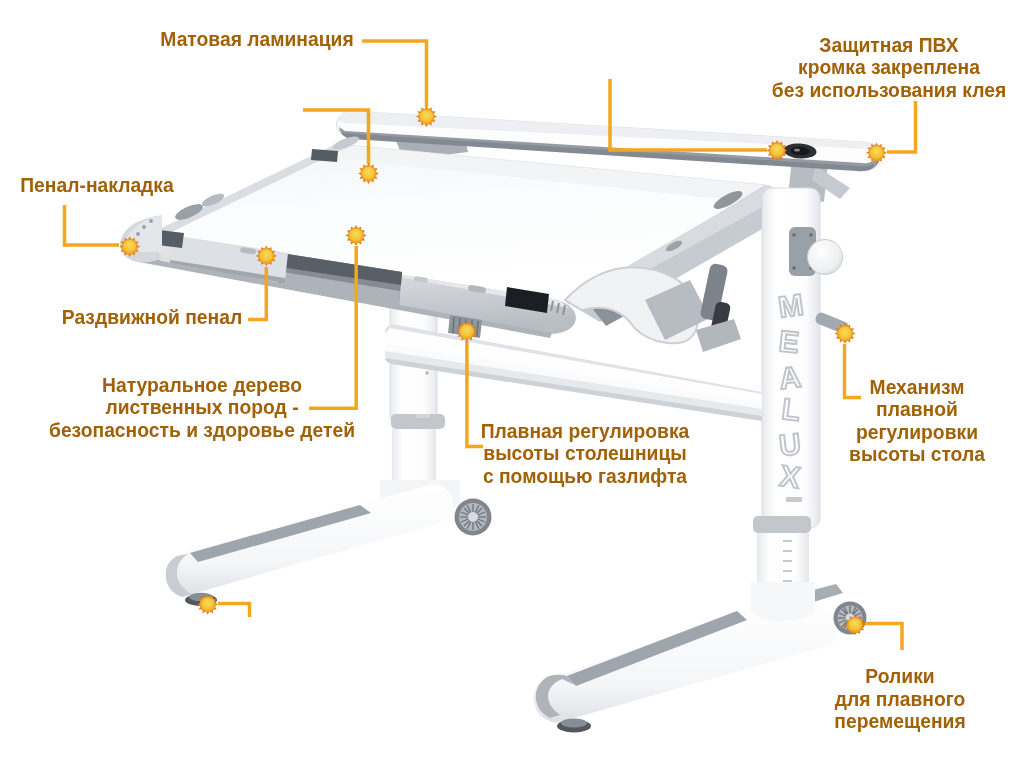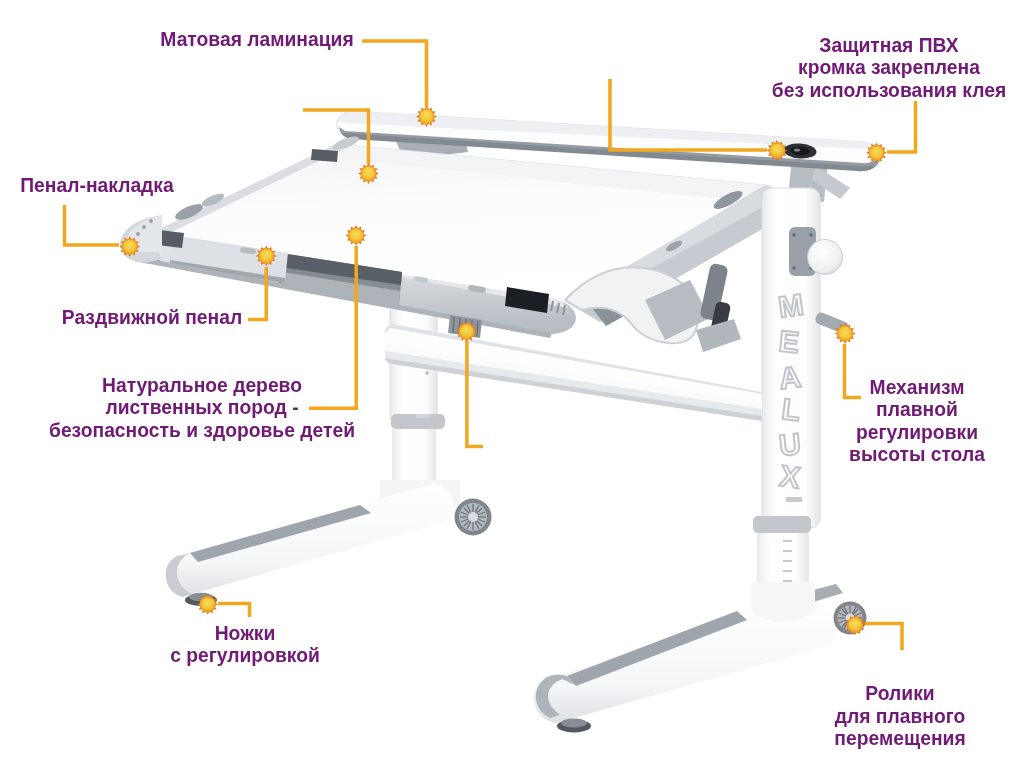--- a/index.html
+++ b/index.html
@@ -1,20 +1,20 @@
 <!DOCTYPE html>
 <html><head>
 <meta charset="utf-8">
 <style>
   html,body{margin:0;padding:0;background:#fff;}
   #stage{position:relative;width:1024px;height:768px;overflow:hidden;background:#fff;
          font-family:"Liberation Sans",sans-serif;}
   #stage svg{position:absolute;left:0;top:0;}
   .lbl{position:absolute;font-weight:bold;font-size:19.3px;line-height:22.5px;
-       color:#701a75;text-align:center;white-space:nowrap;transform:translateX(-50%);}
+       color:#a16207;text-align:center;white-space:nowrap;transform:translateX(-50%);}
 </style>
 </head>
 <body>
 <div id="stage">
 <svg width="1024" height="768" viewBox="0 0 1024 768">
 <defs>
   <radialGradient id="sung" cx="50%" cy="40%" r="60%">
     <stop offset="0%" stop-color="#f8dc5c"></stop>
     <stop offset="65%" stop-color="#f3c438"></stop>
     <stop offset="100%" stop-color="#eda526"></stop>
@@ -257,16 +257,16 @@
   <use href="#sun" x="207.7" y="604.3"></use>
   <use href="#sun" x="855" y="624.9"></use>
 </g>
 </svg>
 
 <div class="lbl" style="left:257px;top:29px;">Матовая ламинация</div>
 <div class="lbl" style="left:889px;top:34.5px;">Защитная ПВХ<br>кромка закреплена<br>без использования клея</div>
 <div class="lbl" style="left:97px;top:175.4px;">Пенал-накладка</div>
 <div class="lbl" style="left:202px;top:374.5px;">Натуральное дерево<br>лиственных пород -<br>безопасность и здоровье детей</div>
 <div class="lbl" style="left:152px;top:307.2px;">Раздвижной пенал</div>
+<div class="lbl" style="left:585px;top:420.7px;">Плавная регулировка<br>высоты столешницы<br>с помощью газлифта</div>
 <div class="lbl" style="left:917px;top:364.6px;margin-top:12px;">Механизм<br>плавной<br>регулировки<br>высоты стола</div>
-<div class="lbl" style="left:245px;top:622.6px;">Ножки<br>с регулировкой</div>
-<div class="lbl" style="left:900px;top:683px;">Ролики<br>для плавного<br>перемещения</div>
+<div class="lbl" style="left:900px;top:666px;">Ролики<br>для плавного<br>перемещения</div>
 </div>
 
 </body></html>

